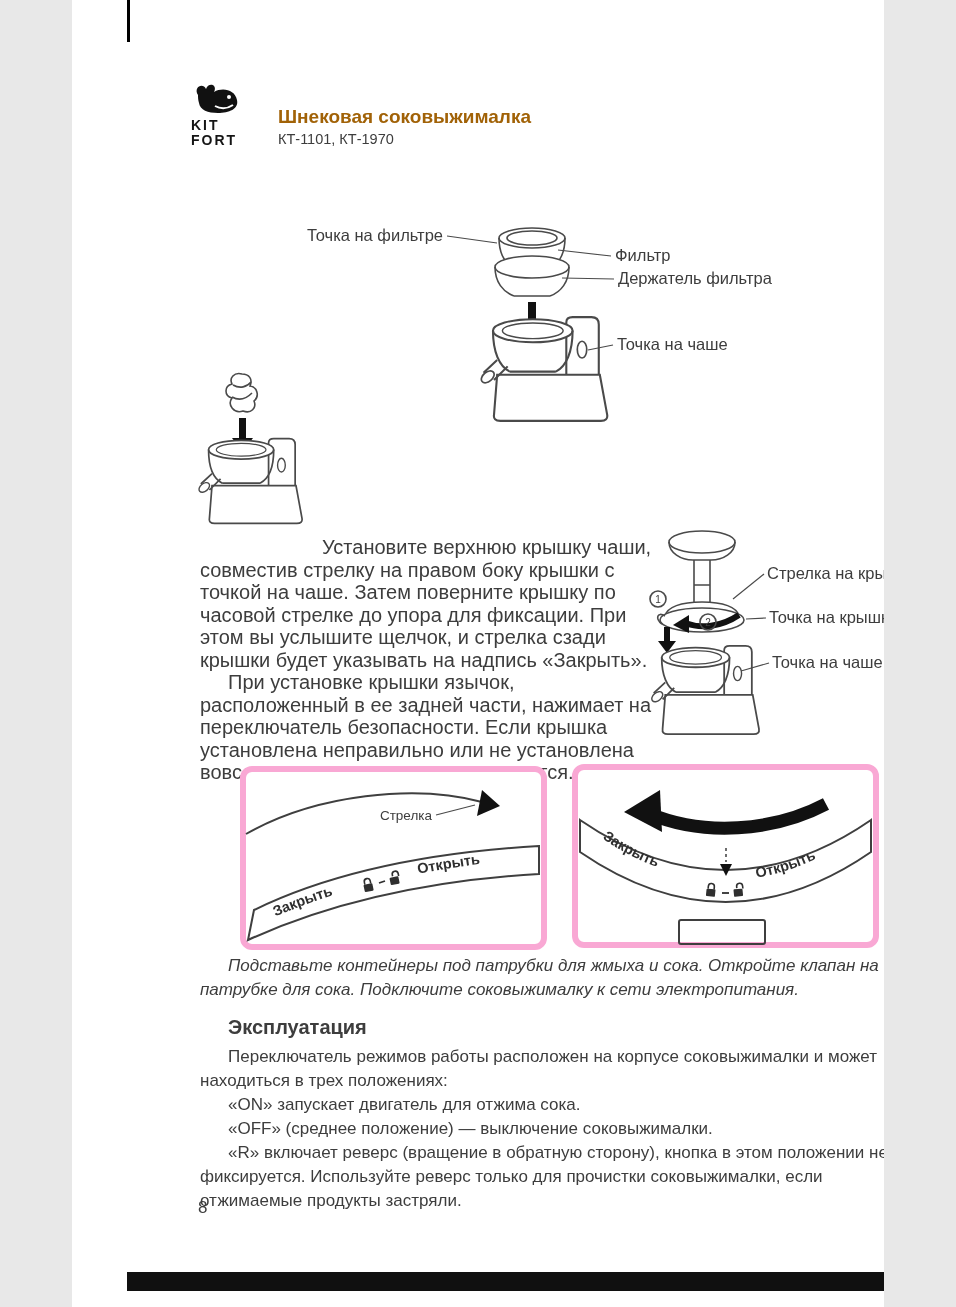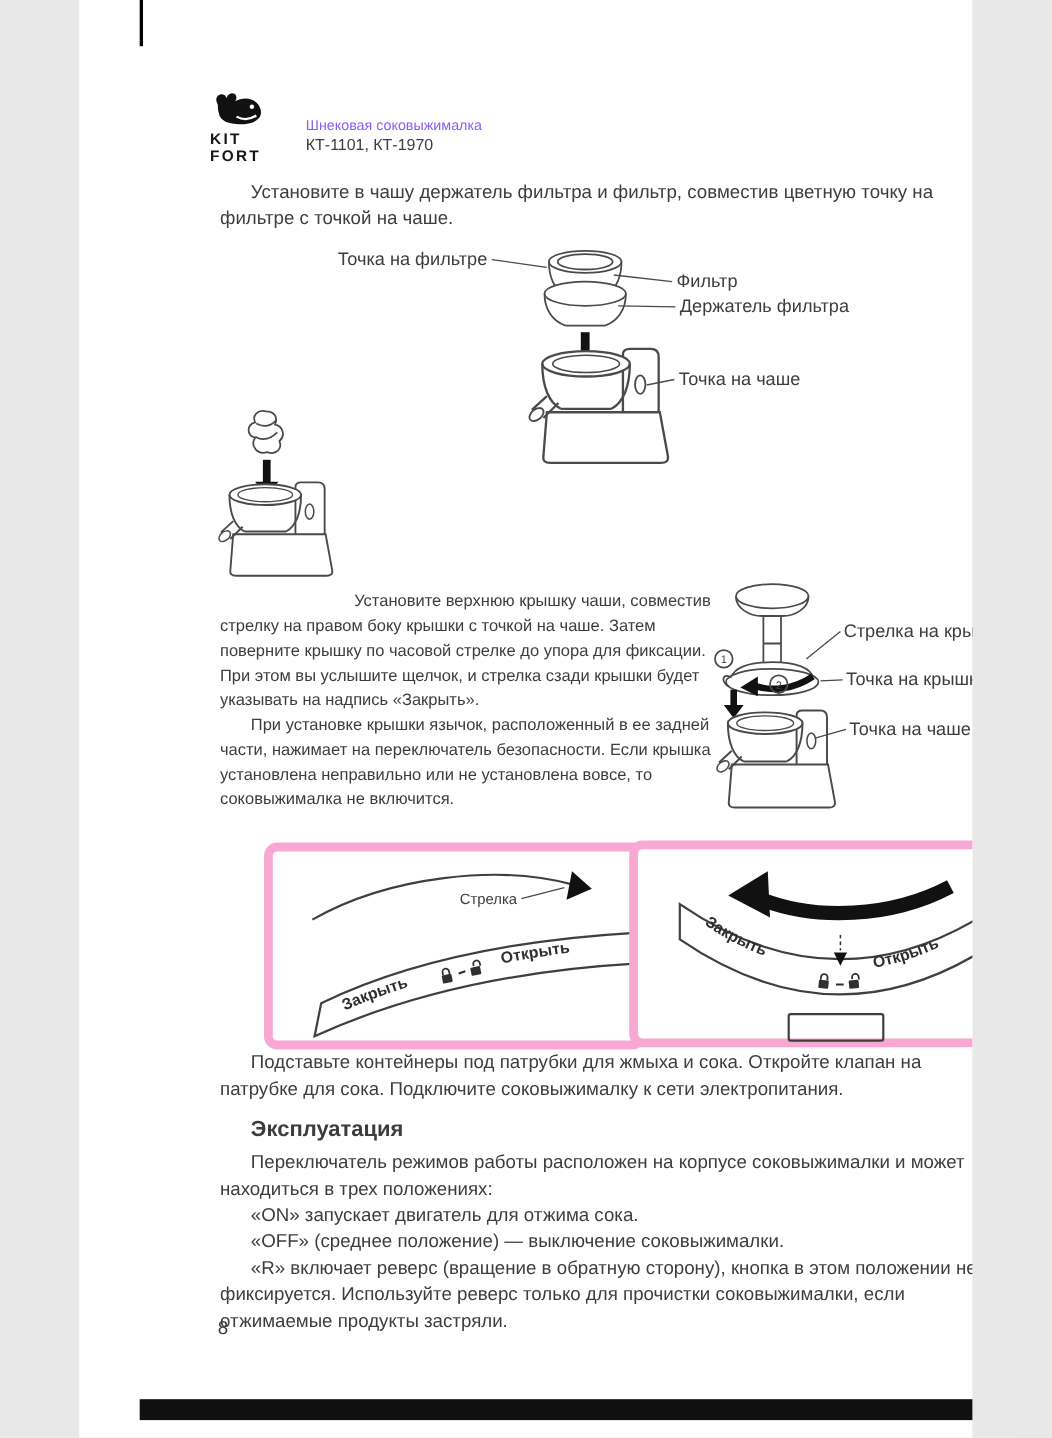--- a/index.html
+++ b/index.html
@@ -2,33 +2,33 @@
 <html lang="ru"><head>
 <meta charset="utf-8">
 <style>
   html,body{margin:0;padding:0;background:#e8e8e8;}
   .page{position:relative;width:812px;height:1307px;background:#ffffff;margin:0 auto;
         font-family:"Liberation Sans",sans-serif;color:#3d3d3d;overflow:hidden;}
   .abs{position:absolute;}
   p{margin:0;}
   .body-text{font-size:17px;line-height:24px;color:#3d3d3d;}
   .indent{text-indent:28px;}
-  .lid-text{font-size:15px;line-height:22.5px;color:#3d3d3d;}
+  .lid-text{font-size:20px;line-height:22.5px;color:#3d3d3d;}
   .op-heading{font-size:20px;font-weight:bold;margin:0 0 6px 28px;color:#3d3d3d;}
   .brand-word{font-size:14px;font-weight:bold;letter-spacing:2px;color:#151515;line-height:15px;}
-  .prod-title{font-size:13px;font-weight:normal;color:#8b5cf6;}
+  .prod-title{font-size:19px;font-weight:bold;color:#a16207;}
   .prod-models{font-size:14.5px;margin-top:3px;color:#3d3d3d;}
   svg{font-family:"Liberation Sans",sans-serif;overflow:visible;}
   .dlabel{font-size:16.5px;fill:#3d3d3d;}
   .small-label{font-size:13.5px;fill:#3d3d3d;}
   .band-text{font-size:14.5px;font-weight:bold;fill:#2f2f2f;}
   .line{fill:none;stroke:#3f3f3f;stroke-width:2;}
   .thin{stroke:#4a4a4a;stroke-width:1.2;fill:none;}
   .art{fill:none;stroke:#4a4a4a;stroke-width:1.6;}
-  .panel{width:295px;height:172px;border:8px solid #f9a8d4;border-radius:12px;background:#fff;padding-left:36px;}
+  .panel{width:295px;height:172px;border:6px solid #f9a8d4;border-radius:12px;background:#fff;}
   .circnum{font-size:10px;fill:#3d3d3d;}
 </style>
 </head>
 <body>
 
 <div class="page">
 
   <svg width="0" height="0" class="abs" aria-hidden="true">
     <symbol id="juicer-bowl" viewBox="0 0 130 105">
       <g fill="#fff" stroke="#4a4a4a" stroke-width="2">
@@ -55,21 +55,20 @@
     </svg>
     <div class="brand-word">KIT</div>
     <div class="brand-word">FORT</div>
   </div>
 
   <div class="abs" style="left:206px;top:106px;">
     <div class="prod-title">Шнековая соковыжималка</div>
     <div class="prod-models">КТ-1101, КТ-1970</div>
   </div>
 
-  <p class="body-text indent abs" style="left:128px;top:163px;width:704px;">Установите в чашу держатель фильтра и фильтр, совместив цветную точку на фильтре с точкой на чаше.</p>
 
   <svg class="abs" style="left:228px;top:212px;" width="604" height="214" viewBox="0 0 604 214">
     <g class="art">
       <g>
         <ellipse cx="232" cy="26" rx="33" ry="10" fill="#fff"></ellipse>
         <ellipse cx="232" cy="26" rx="25" ry="7"></ellipse>
         <path d="M199,26 C199,40 204,50 211,54 M265,26 C265,40 260,50 253,54"></path>
       </g>
       <g>
         <ellipse cx="232" cy="55" rx="37" ry="11" fill="#fff"></ellipse>
@@ -201,21 +200,21 @@
       </g>
       <path d="M144,123 L151,123" stroke="#2f2f2f" stroke-width="1.8"></path>
       <g transform="translate(160,120) rotate(-6)">
         <path d="M-1,-2 v-1.5 a3,3 0 0 1 6,0 v2.5" fill="none" stroke="#2f2f2f" stroke-width="1.6"></path>
         <rect x="-4.5" y="-1" width="9" height="7.5" rx="1" fill="#2f2f2f"></rect>
       </g>
       <rect x="101" y="150" width="86" height="24" rx="2" fill="#fff" class="line"></rect>
     </svg>
   </div>
 
-  <p class="body-text indent abs" style="left:128px;top:954px;width:706px;">Подставьте контейнеры под патрубки для жмыха и сока. Откройте клапан на патрубке для сока. Подключите соковыжималку к сети электропитания.</p>
+  <p class="body-text indent abs" style="left:128px;top:954px;width:706px;font-style:italic;">Подставьте контейнеры под патрубки для жмыха и сока. Откройте клапан на патрубке для сока. Подключите соковыжималку к сети электропитания.</p>
 
   <div class="abs" style="left:128px;top:1016px;width:712px;">
     <h2 class="op-heading">Эксплуатация</h2>
     <p class="body-text indent">Переключатель режимов работы расположен на корпусе соковыжималки и может находиться в трех положениях:</p>
     <p class="body-text indent">«ON» запускает двигатель для отжима сока.</p>
     <p class="body-text indent">«OFF» (среднее положение) — выключение соковыжималки.</p>
     <p class="body-text indent">«R» включает реверс (вращение в обратную сторону), кнопка в этом положении не фиксируется. Используйте реверс только для прочистки соковыжималки, если отжимаемые продукты застряли.</p>
   </div>
 
   <div class="body-text abs" style="left:126px;top:1196px;">8</div>

